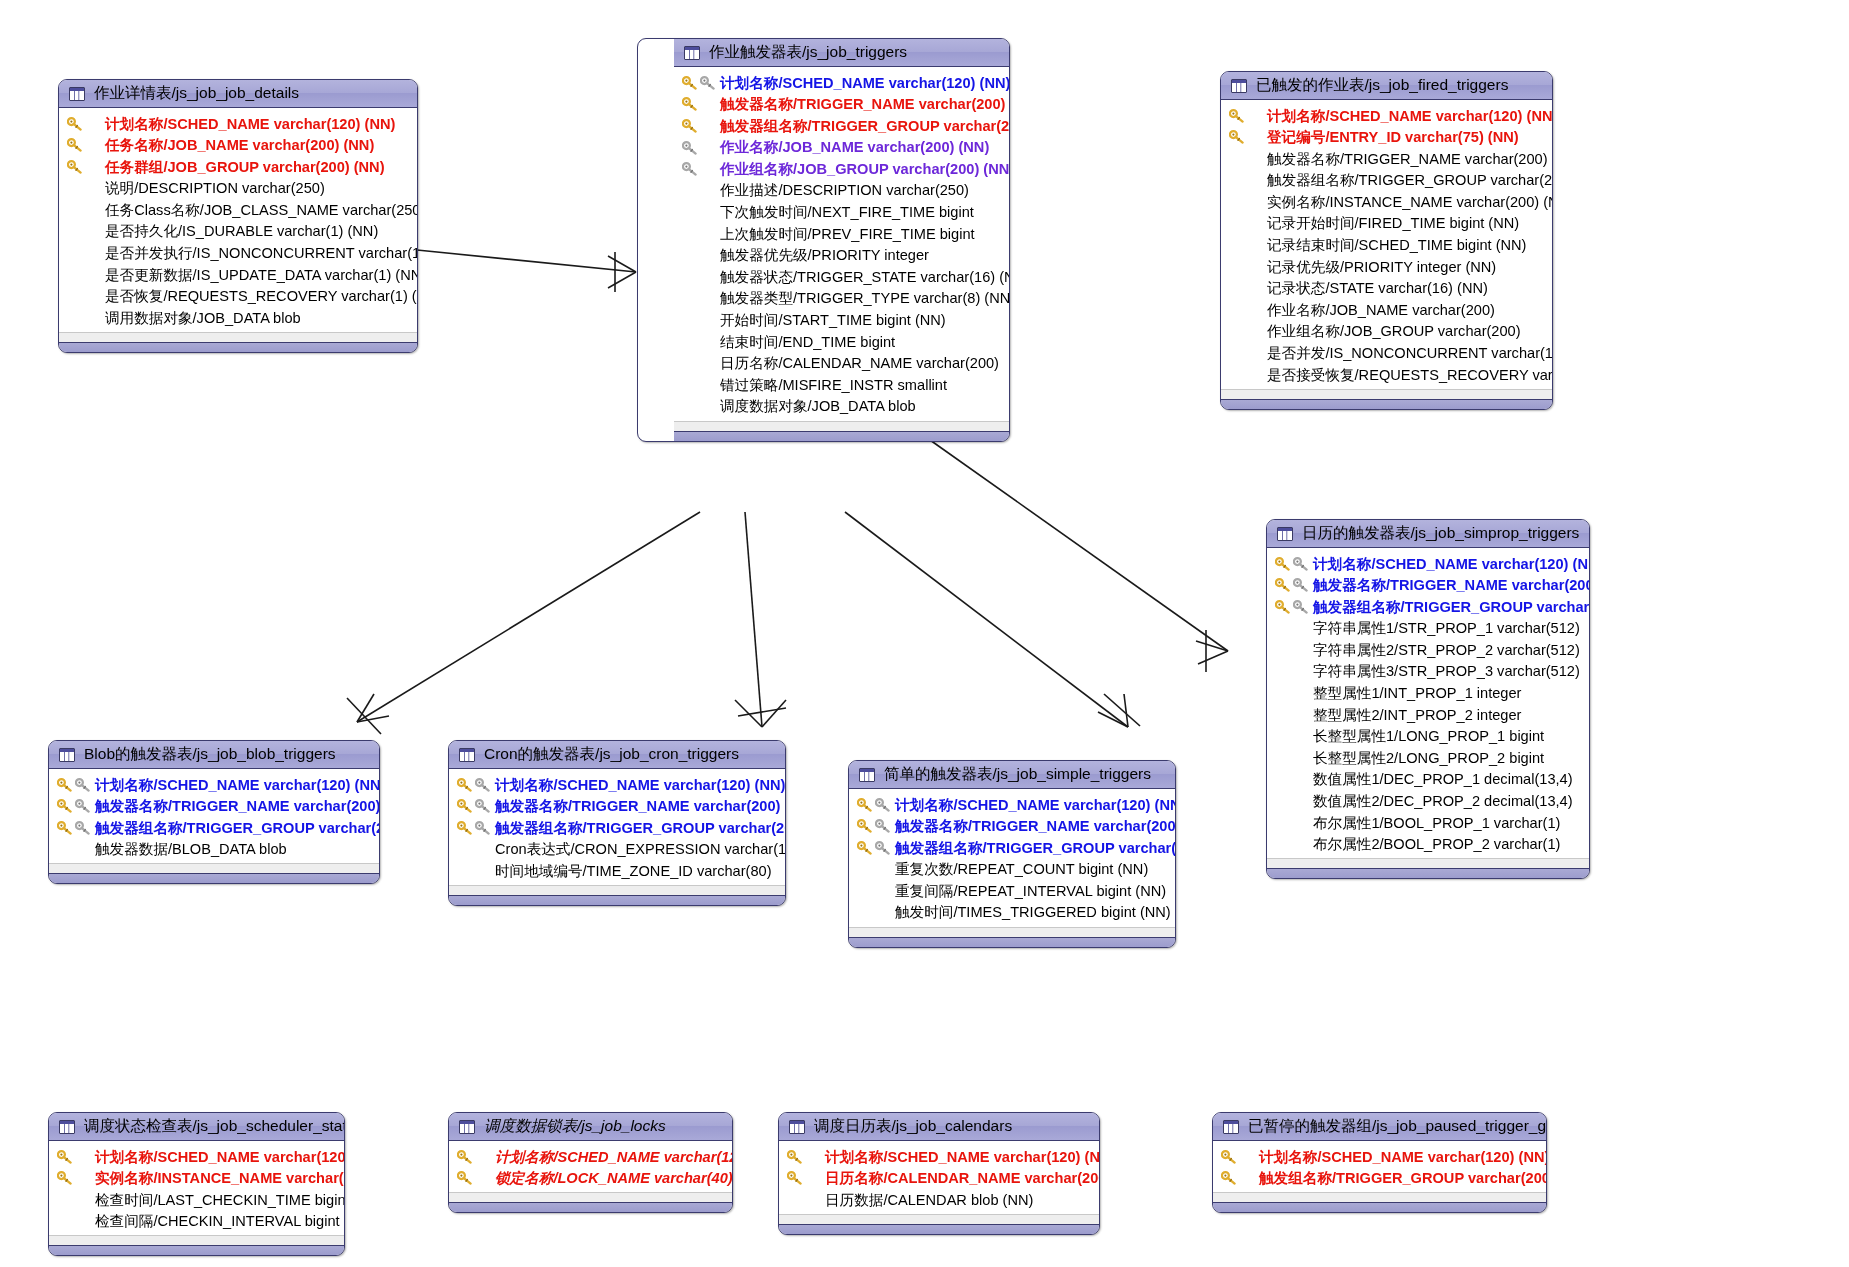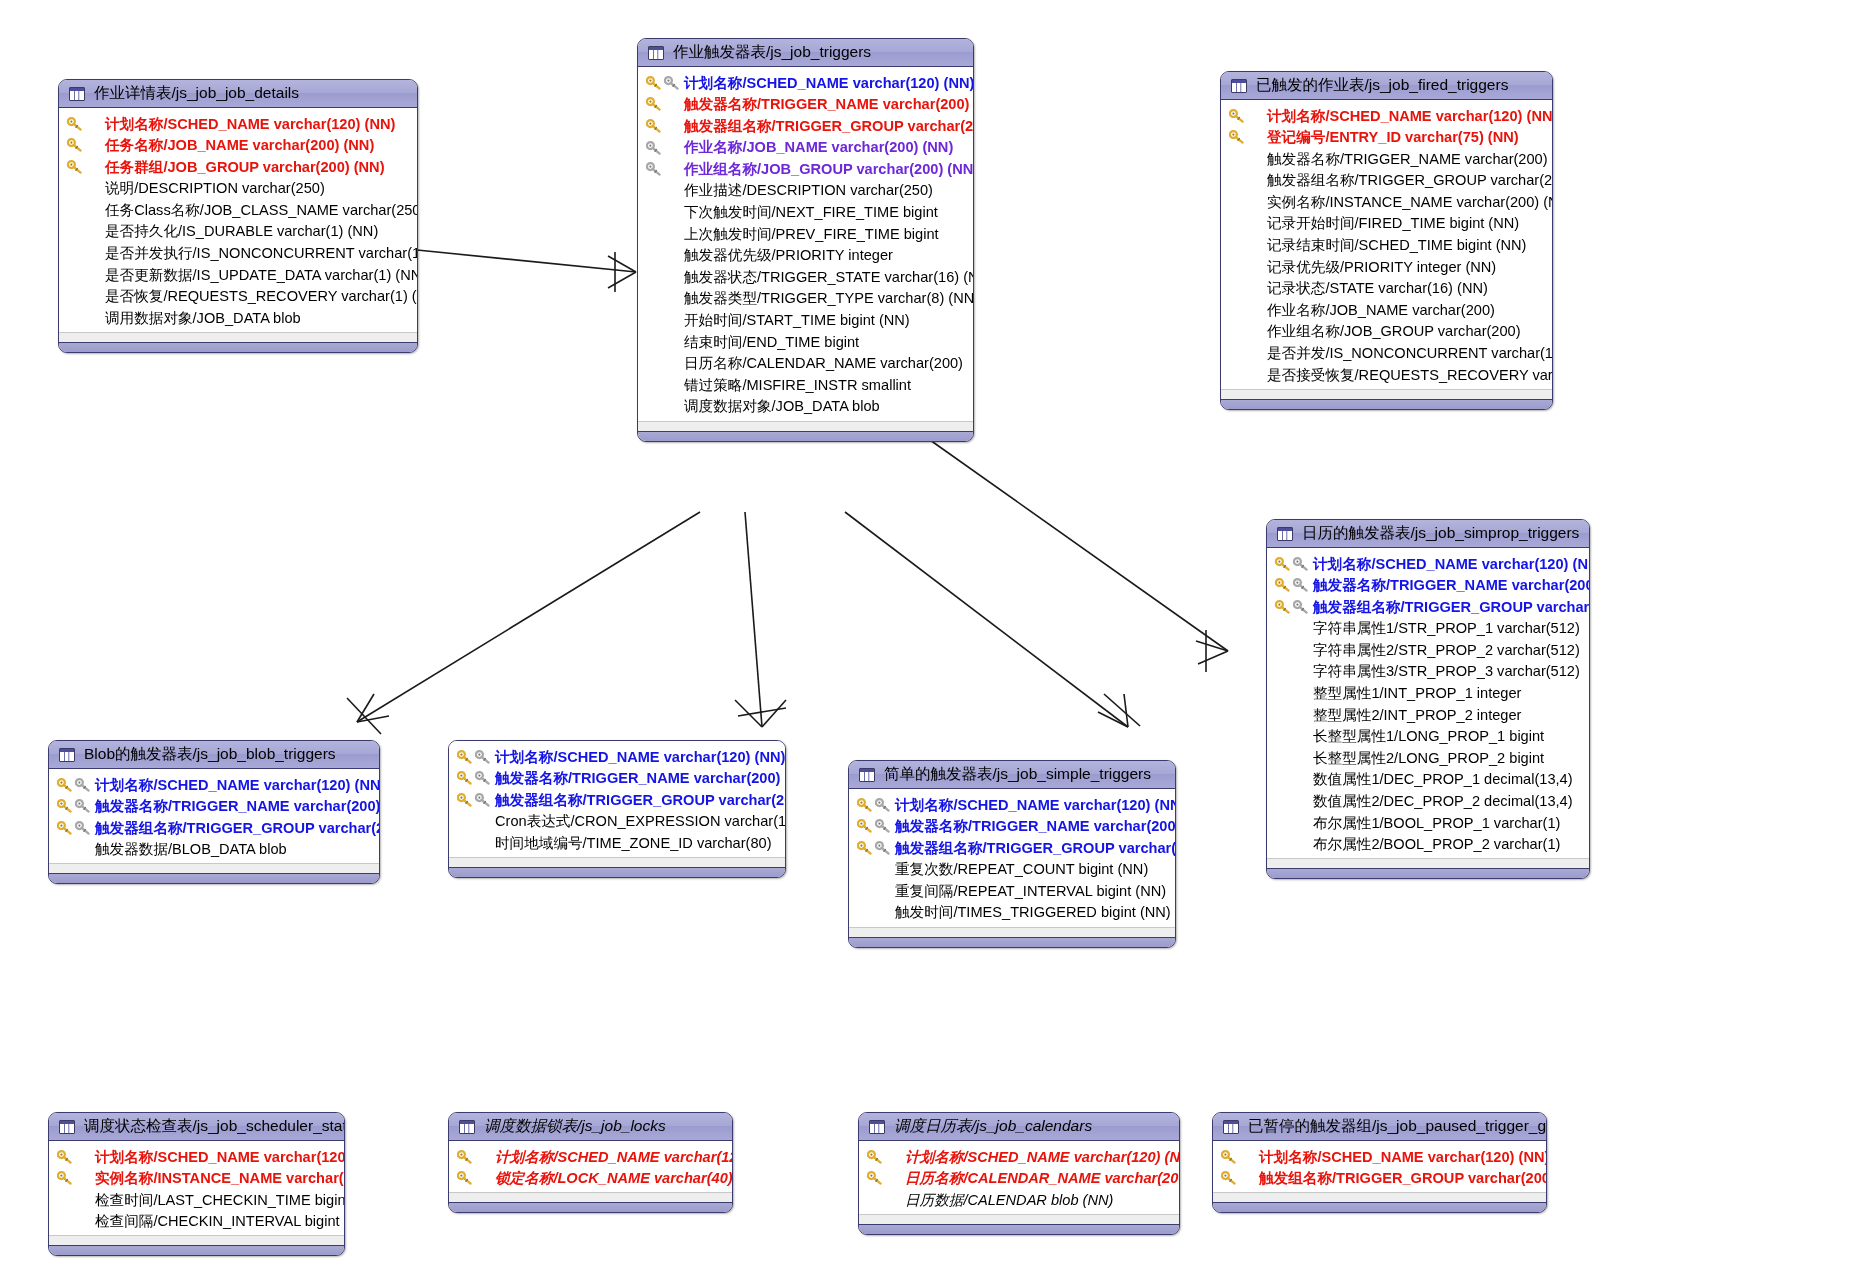--- a/index.html
+++ b/index.html
@@ -144,21 +144,21 @@
           <span class="lbl plain">是否恢复/REQUESTS_RECOVERY varchar(1) (NN)</span>
         </div>
         <div class="row">
           <span class="keys"></span>
           <span class="lbl plain">调用数据对象/JOB_DATA blob</span>
         </div>
       </div>
       <div class="efoot"></div>
       <div class="efoot2"></div>
     </div>
-    <div class="entity" style="left: 637px; top: 38px; width: 335px;">
+    <div class="entity" style="left: 637px; top: 38px; width: 335px; padding-left: 36px;">
       <div class="ehead">
         <span class="tbl-ico"></span>
         <span>作业触发器表/js_job_triggers</span>
       </div>
       <div class="ebody">
         <div class="row">
           <span class="keys">
             <span class="k">
               <svg width="16" height="14" viewBox="0 0 16 14">
                 <circle cx="4.4" cy="4.6" r="3.5" fill="none" stroke="#e0ad2e" stroke-width="2.2"></circle>
@@ -546,20 +546,24 @@
         </div>
         <div class="row">
           <span class="keys"></span>
           <span class="lbl plain">触发器数据/BLOB_DATA blob</span>
         </div>
       </div>
       <div class="efoot"></div>
       <div class="efoot2"></div>
     </div>
     <div class="entity" style="left: 448px; top: 740px; width: 336px;">
+      <div class="ehead">
+        <span class="tbl-ico"></span>
+        <span>Cron的触发器表/js_job_cron_triggers</span>
+      </div>
       <div class="ebody">
         <div class="row">
           <span class="keys">
             <span class="k">
               <svg width="16" height="14" viewBox="0 0 16 14">
                 <circle cx="4.4" cy="4.6" r="3.5" fill="none" stroke="#e0ad2e" stroke-width="2.2"></circle>
                 <circle cx="4.4" cy="4.6" r="1.1" fill="#9c7410"></circle>
                 <path d="M6.6 6.9 L13.6 12.6" stroke="#e0ad2e" stroke-width="2.3" stroke-linecap="round"></path>
                 <path d="M10.3 8.6 L9.0 10.2" stroke="#9c7410" stroke-width="1.5" stroke-linecap="round"></path>
               </svg>
@@ -787,21 +791,21 @@
                 <path d="M10.3 8.6 L9.0 10.2" stroke="#9c7410" stroke-width="1.5" stroke-linecap="round"></path>
               </svg>
             </span>
           </span>
           <span class="lbl pk">锁定名称/LOCK_NAME varchar(40) (NN)</span>
         </div>
       </div>
       <div class="efoot"></div>
       <div class="efoot2"></div>
     </div>
-    <div class="entity" style="left: 858px; top: 1112px; width: 320px; font-style: italic;">
+    <div class="entity" style="left: 778px; top: 1112px; width: 320px;">
       <div class="ehead">
         <span class="tbl-ico"></span>
         <span>调度日历表/js_job_calendars</span>
       </div>
       <div class="ebody">
         <div class="row">
           <span class="keys">
             <span class="k">
               <svg width="16" height="14" viewBox="0 0 16 14">
                 <circle cx="4.4" cy="4.6" r="3.5" fill="none" stroke="#e0ad2e" stroke-width="2.2"></circle>

